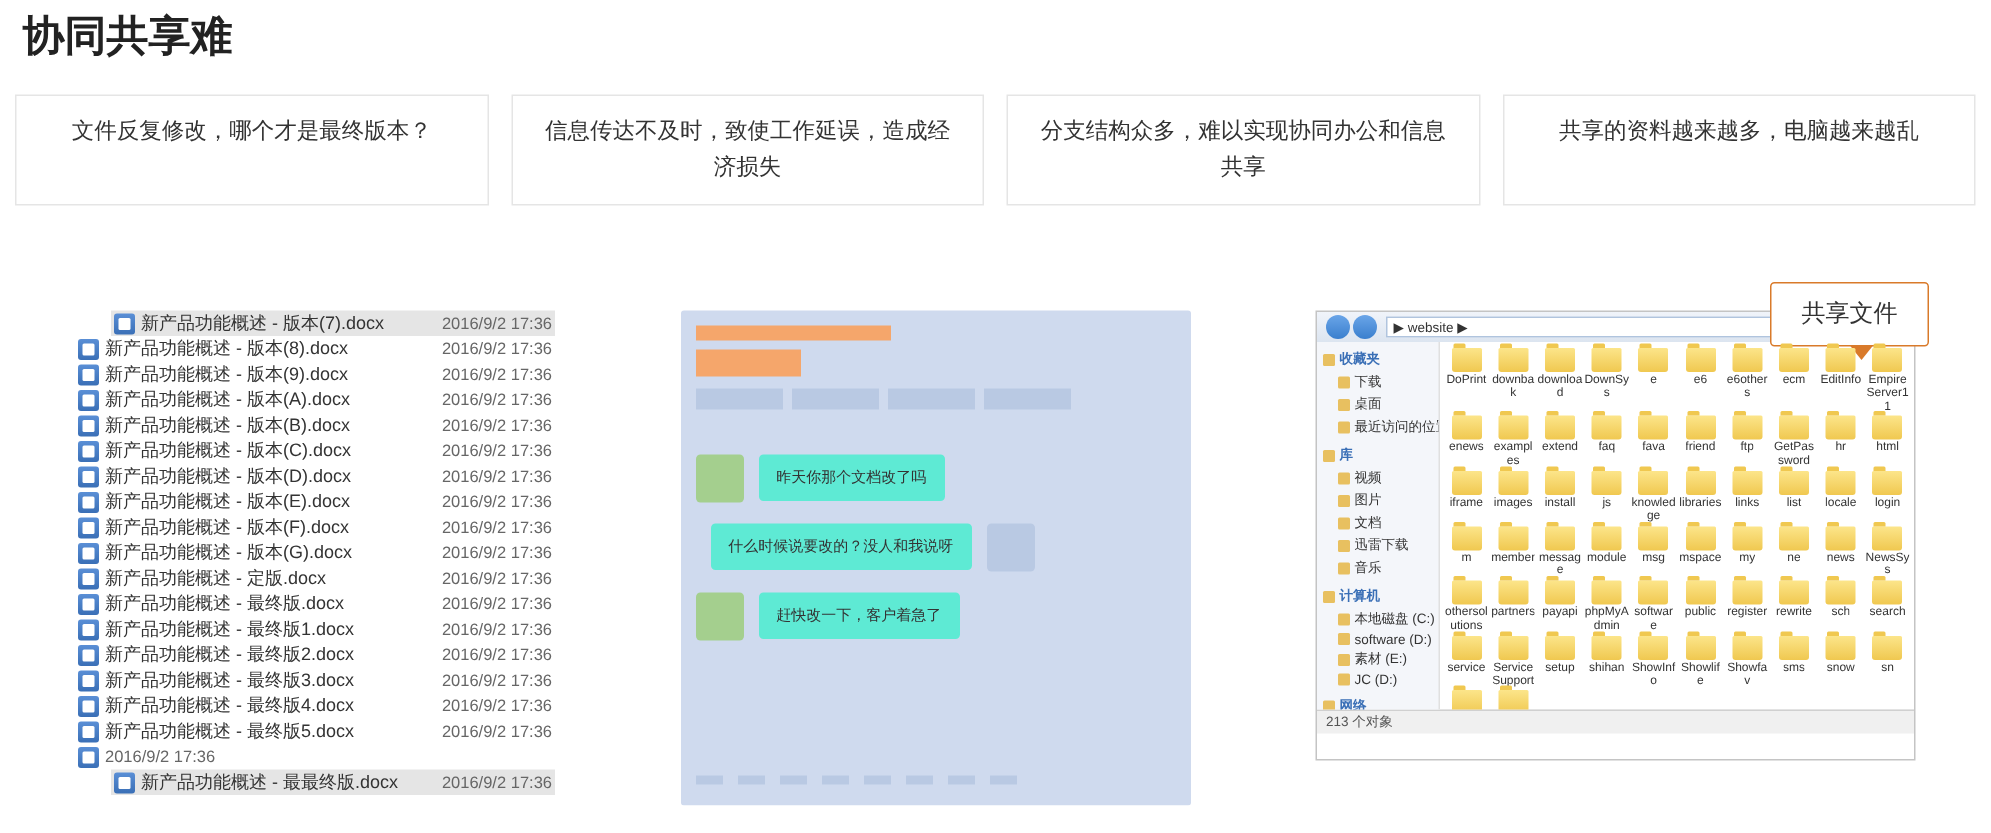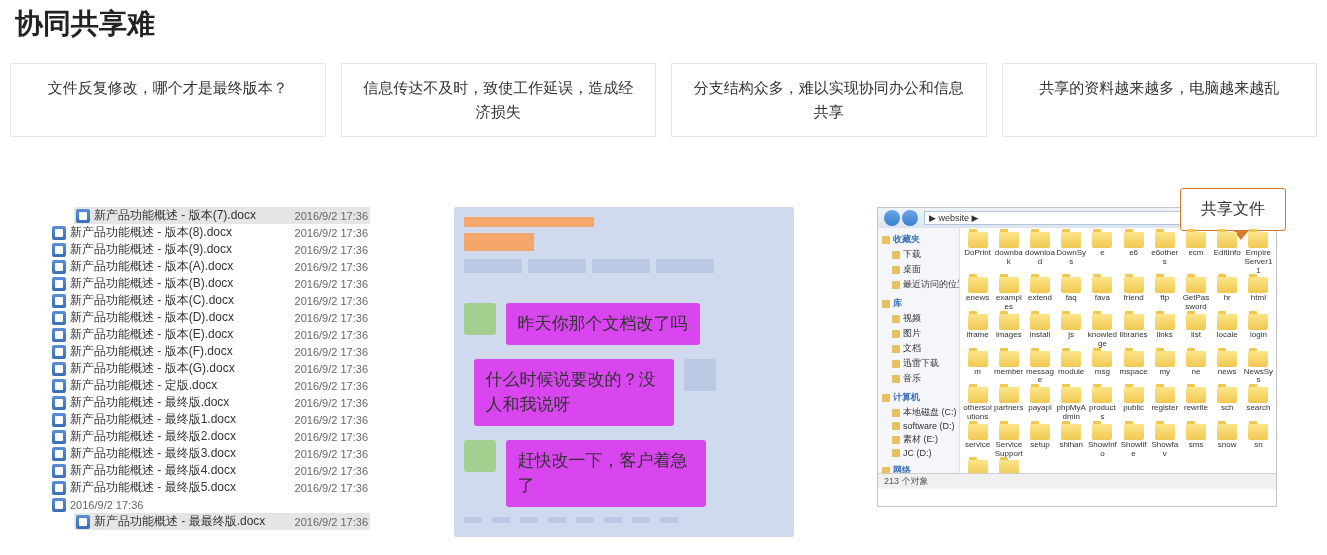--- a/index.html
+++ b/index.html
@@ -23,21 +23,21 @@
 
 .chat { width: 340px; height: 330px; background: #cfdaee; border-radius: 2px; padding: 10px; }
 .chat-top-bar { height: 10px; background: #f5a66b; width: 130px; margin-bottom: 6px; }
 .chat-top-box { height: 18px; background: #f5a66b; width: 70px; margin-bottom: 8px; }
 .chat-tabs { display: flex; gap: 6px; }
 .chat-tab { width: 58px; height: 14px; background: #b9c9e3; }
 .chat-body { margin-top: 30px; }
 .msgrow { display: flex; margin: 14px 0; align-items: flex-start; }
 .msgrow.right { }
 .avatar { width: 32px; height: 32px; background: #a4cf8e; border-radius: 3px; }
-.bubble { background: #d946ef; padding: 8px 12px; font-size: 17px; color: #333; border-radius: 3px; margin: 0 10px; max-width: 200px; line-height: 1.5; }
+.bubble { background: #5eead4; padding: 8px 12px; font-size: 10px; color: #333; border-radius: 3px; margin: 0 10px; max-width: 200px; line-height: 1.5; }
 .msgrow.right .avatar { background: #b9c9e3; }
 .chat-footer { position: absolute; bottom: 14px; left: 10px; right: 10px; display: flex; gap: 10px; }
 .chat-footer span { width: 18px; height: 6px; background: #b9c9e3; }
 
 
 .explorer { width: 400px; height: 300px; border: 1px solid #c4c4c4; font-size: 9px; position: relative; background: #fff; }
 .exp-titlebar { height: 20px; background: linear-gradient(#f0f4fa,#dce5f0); display: flex; align-items: center; padding: 0 6px; gap: 6px; }
 .exp-nav { display: flex; gap: 2px; }
 .exp-navbtn { width: 16px; height: 16px; border-radius: 50%; background: linear-gradient(#6aa5e8,#3a7fce); }
 .exp-addr { flex: 1; height: 14px; background: #fff; border: 1px solid #b0c4de; display: flex; align-items: center; padding: 0 4px; color: #333; }
@@ -419,21 +419,21 @@
             <div class="folder">
               <div class="folder-ico"></div>
               <div class="folder-name">payapi</div>
             </div>
             <div class="folder">
               <div class="folder-ico"></div>
               <div class="folder-name">phpMyAdmin</div>
             </div>
             <div class="folder">
               <div class="folder-ico"></div>
-              <div class="folder-name">products</div>
+              <div class="folder-name">software</div>
             </div>
             <div class="folder">
               <div class="folder-ico"></div>
               <div class="folder-name">public</div>
             </div>
             <div class="folder">
               <div class="folder-ico"></div>
               <div class="folder-name">register</div>
             </div>
             <div class="folder">

